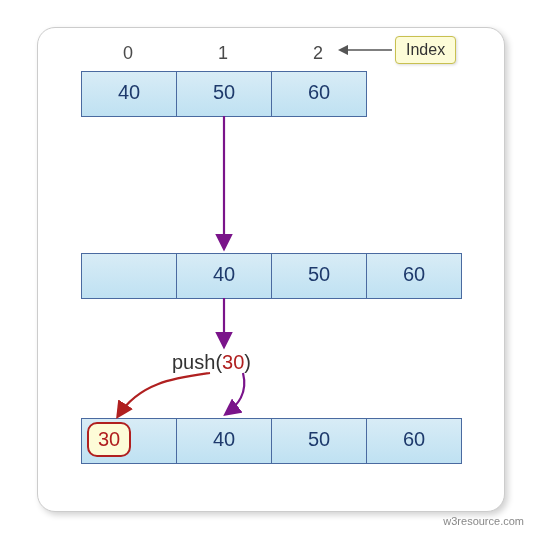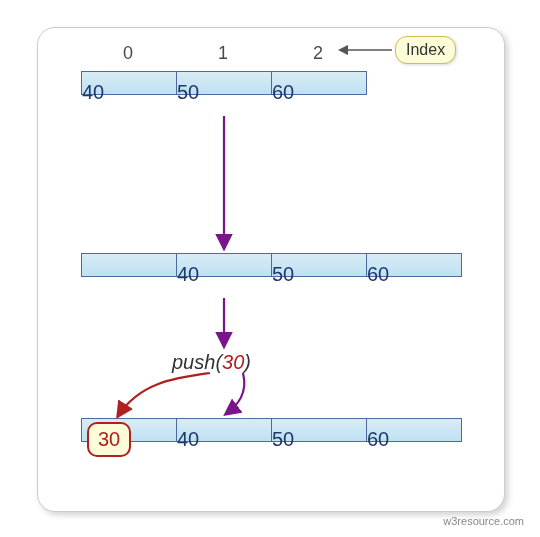--- a/index.html
+++ b/index.html
@@ -23,40 +23,41 @@
     border: 1px solid #ccc;
     border-radius: 18px;
     box-shadow: 3px 3px 6px rgba(0,0,0,0.18);
     background: #fff;
   }
   .cell {
     position: absolute;
     border: 1px solid #4a6aa0;
     background: linear-gradient(to bottom, #d8ecf6 0%, #bfe1f2 100%);
     box-sizing: border-box;
+    text-align: center;
     font-size: 20px;
     color: #1e3a6c;
     line-height: 40px;
-    height: 24px;
+    height: 46px;
   }
   .cell.empty {
     color: transparent;
   }
   .idx {
     position: absolute;
     font-size: 18px;
     color: #4a4a4a;
     text-align: center;
     width: 30px;
   }
   .index-label {
     position: absolute;
     border: 1px solid #c8c050;
     background: #fdfcd8;
-    border-radius: 12px;
+    border-radius: 4px;
     padding: 4px 10px;
     font-size: 16px;
     color: #333;
     box-shadow: 1px 1px 3px rgba(0,0,0,0.15);
   }
   .push-label {
     position: absolute;
     font-size: 20px;
     color: #333;
   }
@@ -105,21 +106,21 @@
 
   <div class="cell" style="left:81px; top:71px; width:96px;">40</div>
   <div class="cell" style="left:176px; top:71px; width:96px;">50</div>
   <div class="cell" style="left:271px; top:71px; width:96px;">60</div>
 
   <div class="cell empty" style="left:81px; top:253px; width:96px;"></div>
   <div class="cell" style="left:176px; top:253px; width:96px;">40</div>
   <div class="cell" style="left:271px; top:253px; width:96px;">50</div>
   <div class="cell" style="left:366px; top:253px; width:96px;">60</div>
 
-  <div class="push-label" style="left:172px; top:351px;font-style:italic;">
+  <div class="push-label" style="left:172px; top:351px;">
     <span>push</span>(<span class="arg">30</span>)
   </div>
 
   <div class="cell empty" style="left:81px; top:418px; width:96px;"></div>
   <div class="pill" style="left:87px; top:422px; width:44px;">30</div>
   <div class="cell" style="left:176px; top:418px; width:96px;">40</div>
   <div class="cell" style="left:271px; top:418px; width:96px;">50</div>
   <div class="cell" style="left:366px; top:418px; width:96px;">60</div>
 
   <div class="attrib" style="right:16px; bottom:10px;">w3resource.com</div>

